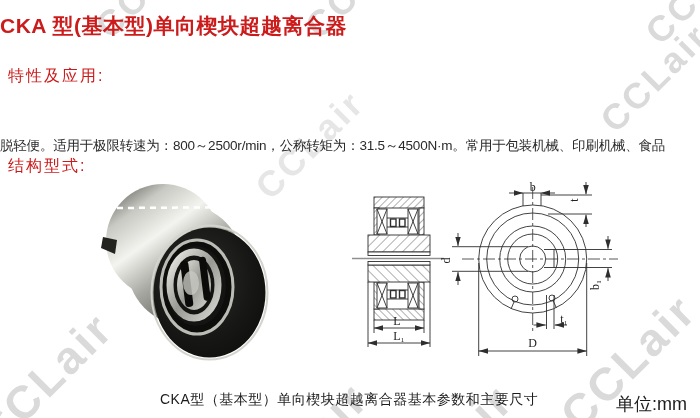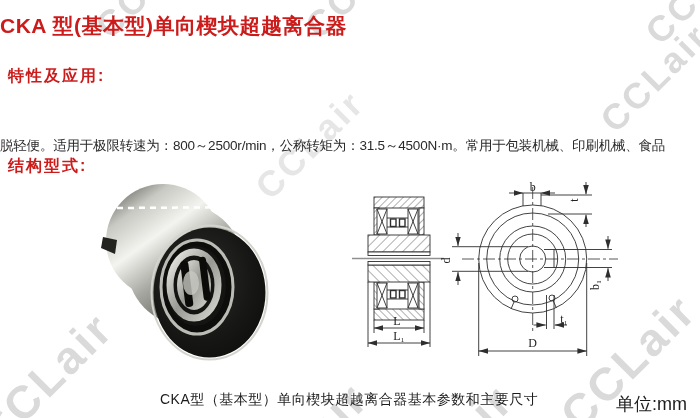--- a/index.html
+++ b/index.html
@@ -7,21 +7,21 @@
         font-family:"Liberation Sans","DejaVu Sans",sans-serif;}
   
   .wm{position:absolute;z-index:0;font-weight:bold;color:#dadada;letter-spacing:3px;
       white-space:nowrap;transform:translate(-50%,-50%) rotate(-45deg);pointer-events:none;}
   .wm-lg{font-size:46px;}
   .wm-md{font-size:36px;}
   .wm-faint{color:#e6e6e6;}
   
   .title{position:absolute;z-index:1;left:0;top:12px;width:524px;text-align:left;
          font-size:21px;font-weight:bold;color:#cb1b1b;letter-spacing:0.5px;}
-  .h-red{position:absolute;z-index:1;left:8px;font-size:16px;font-weight:bold;
+  .h-red{position:absolute;z-index:1;left:8px;font-size:16px;font-weight:normal;
          color:#cb1b1b;letter-spacing:2px;}
   .h-feat{top:66px;}
   .h-struct{top:156px;text-align:right;}
   .pline{position:absolute;z-index:1;font-size:13.5px;color:#2a2a2a;letter-spacing:-0.2px;
          white-space:nowrap;}
   .l1{left:36px;top:94px;}
   .l2{left:0;top:113px;margin-top:24px;}
   .l3{left:8px;top:132px;}
   .caption{position:absolute;z-index:1;left:160px;top:391px;font-size:14px;color:#1c1c1c;
            letter-spacing:0.5px;white-space:nowrap;}

